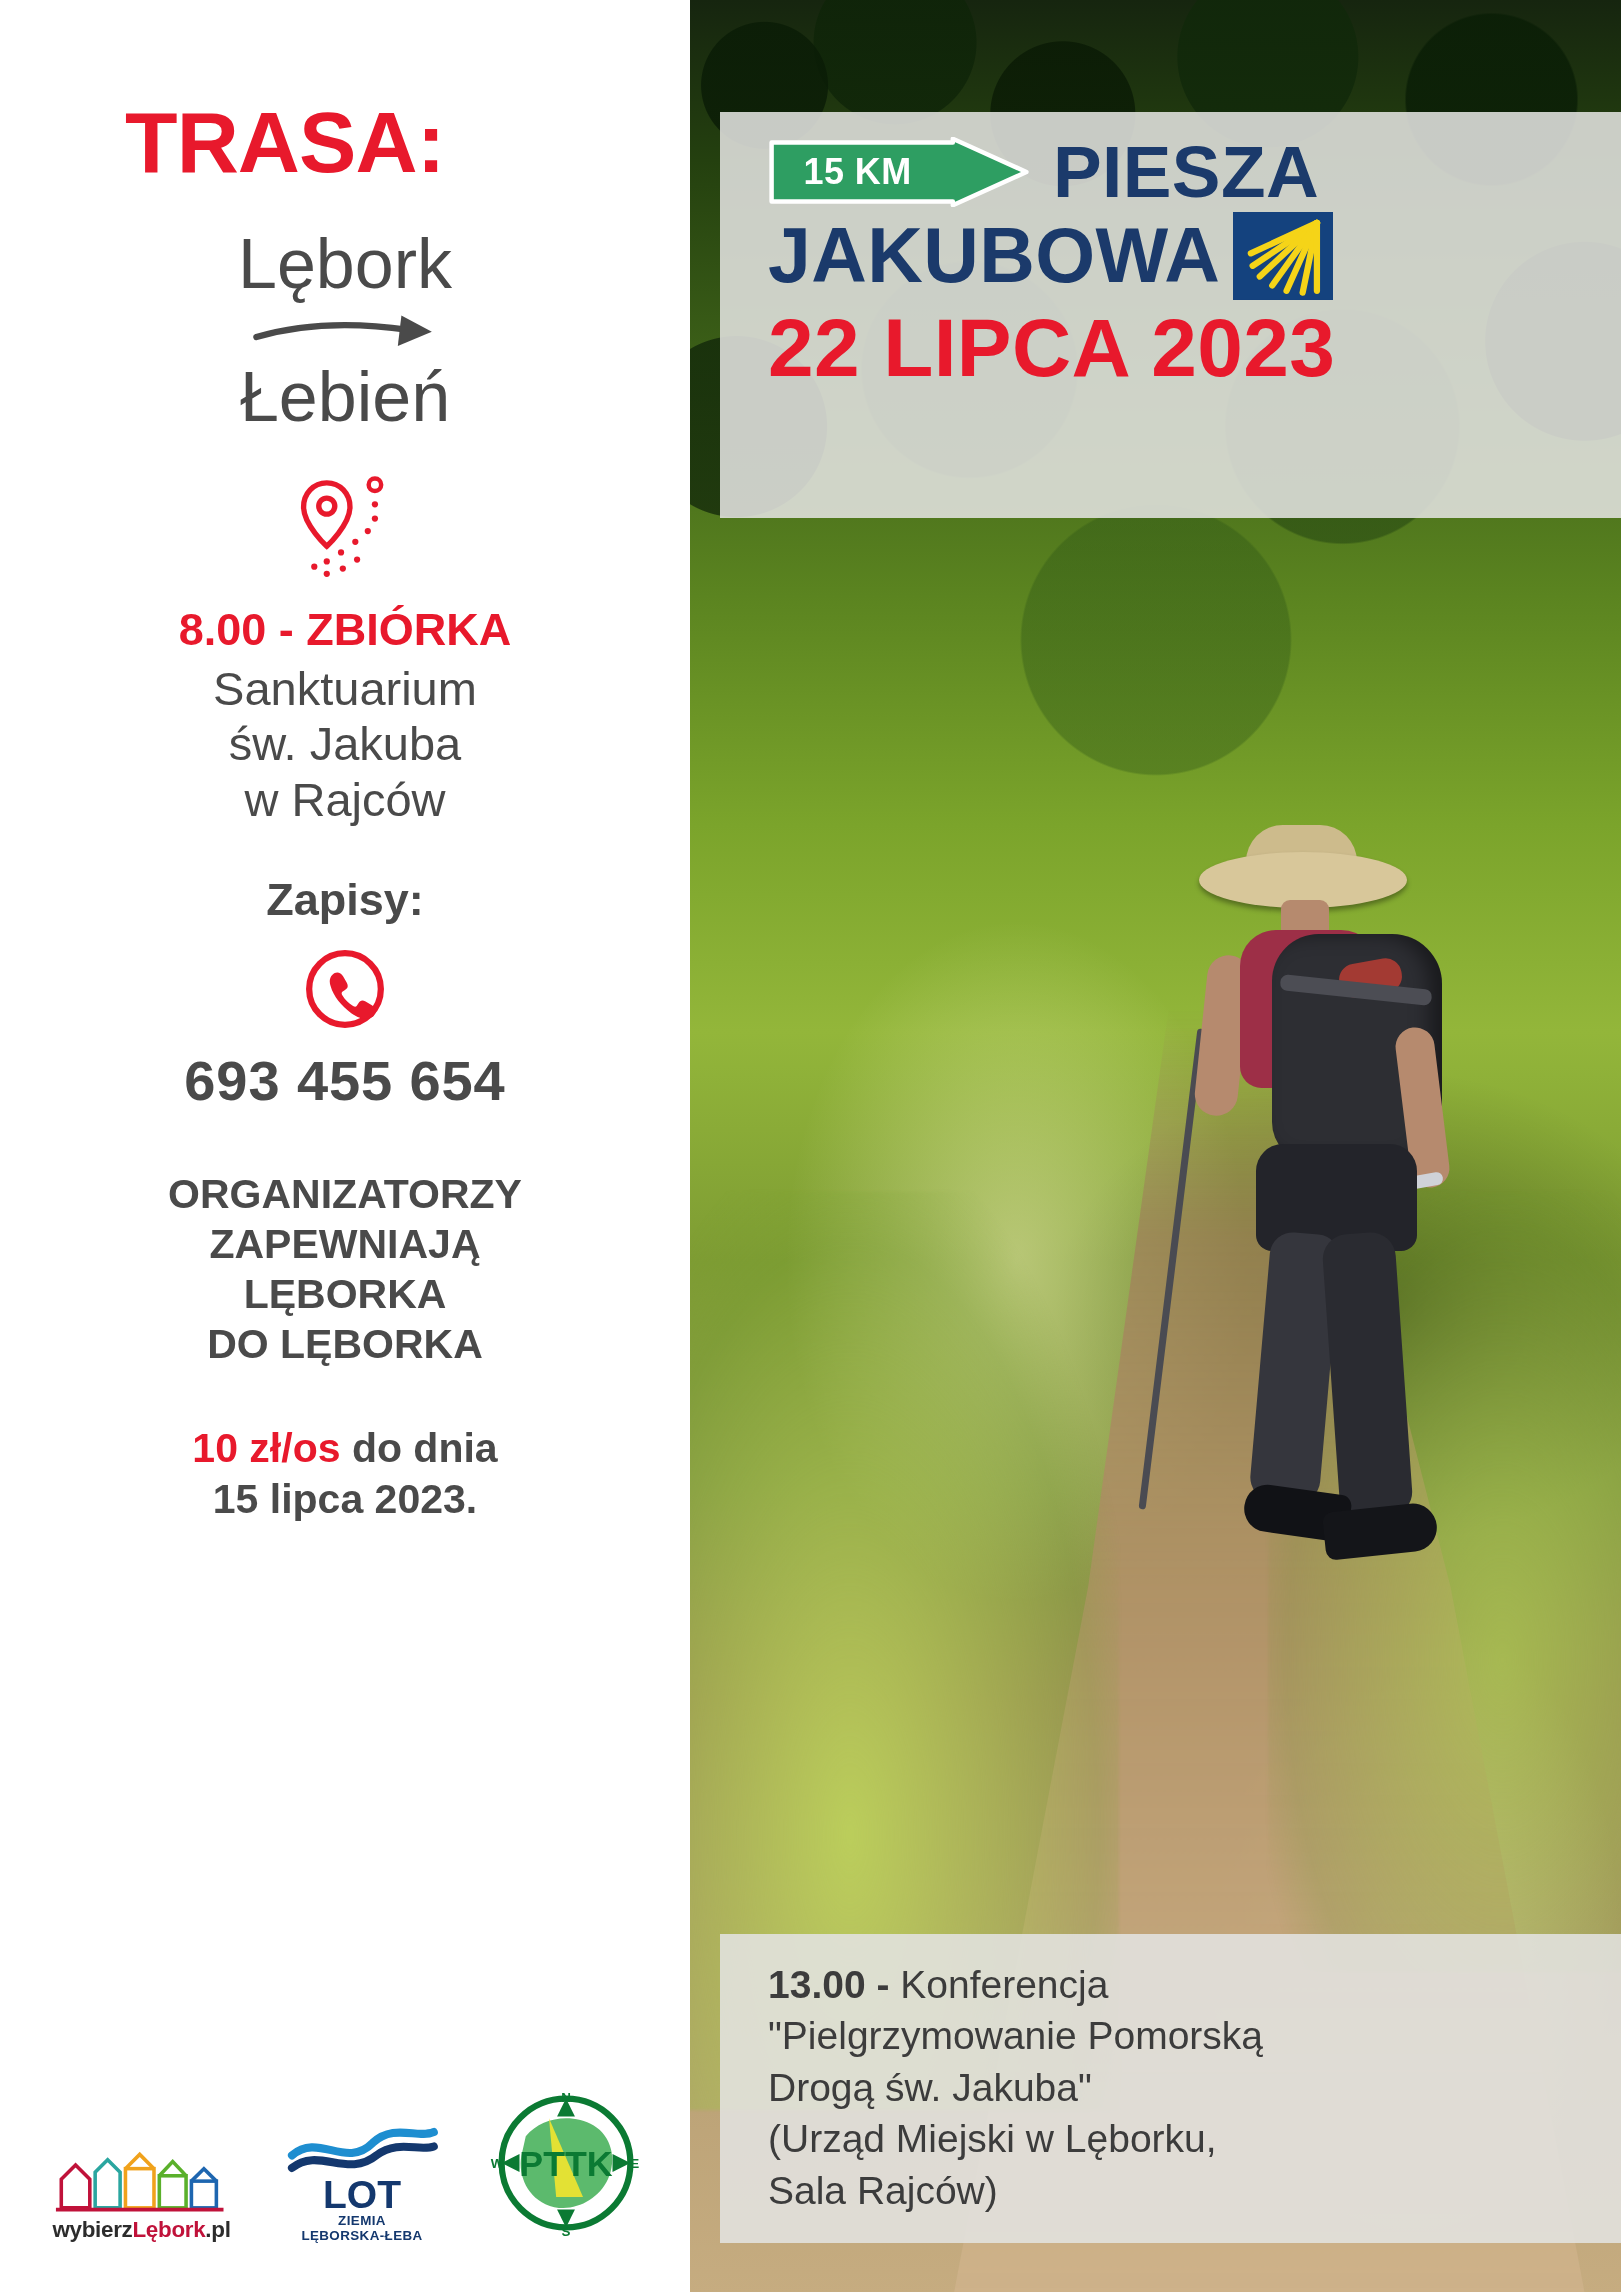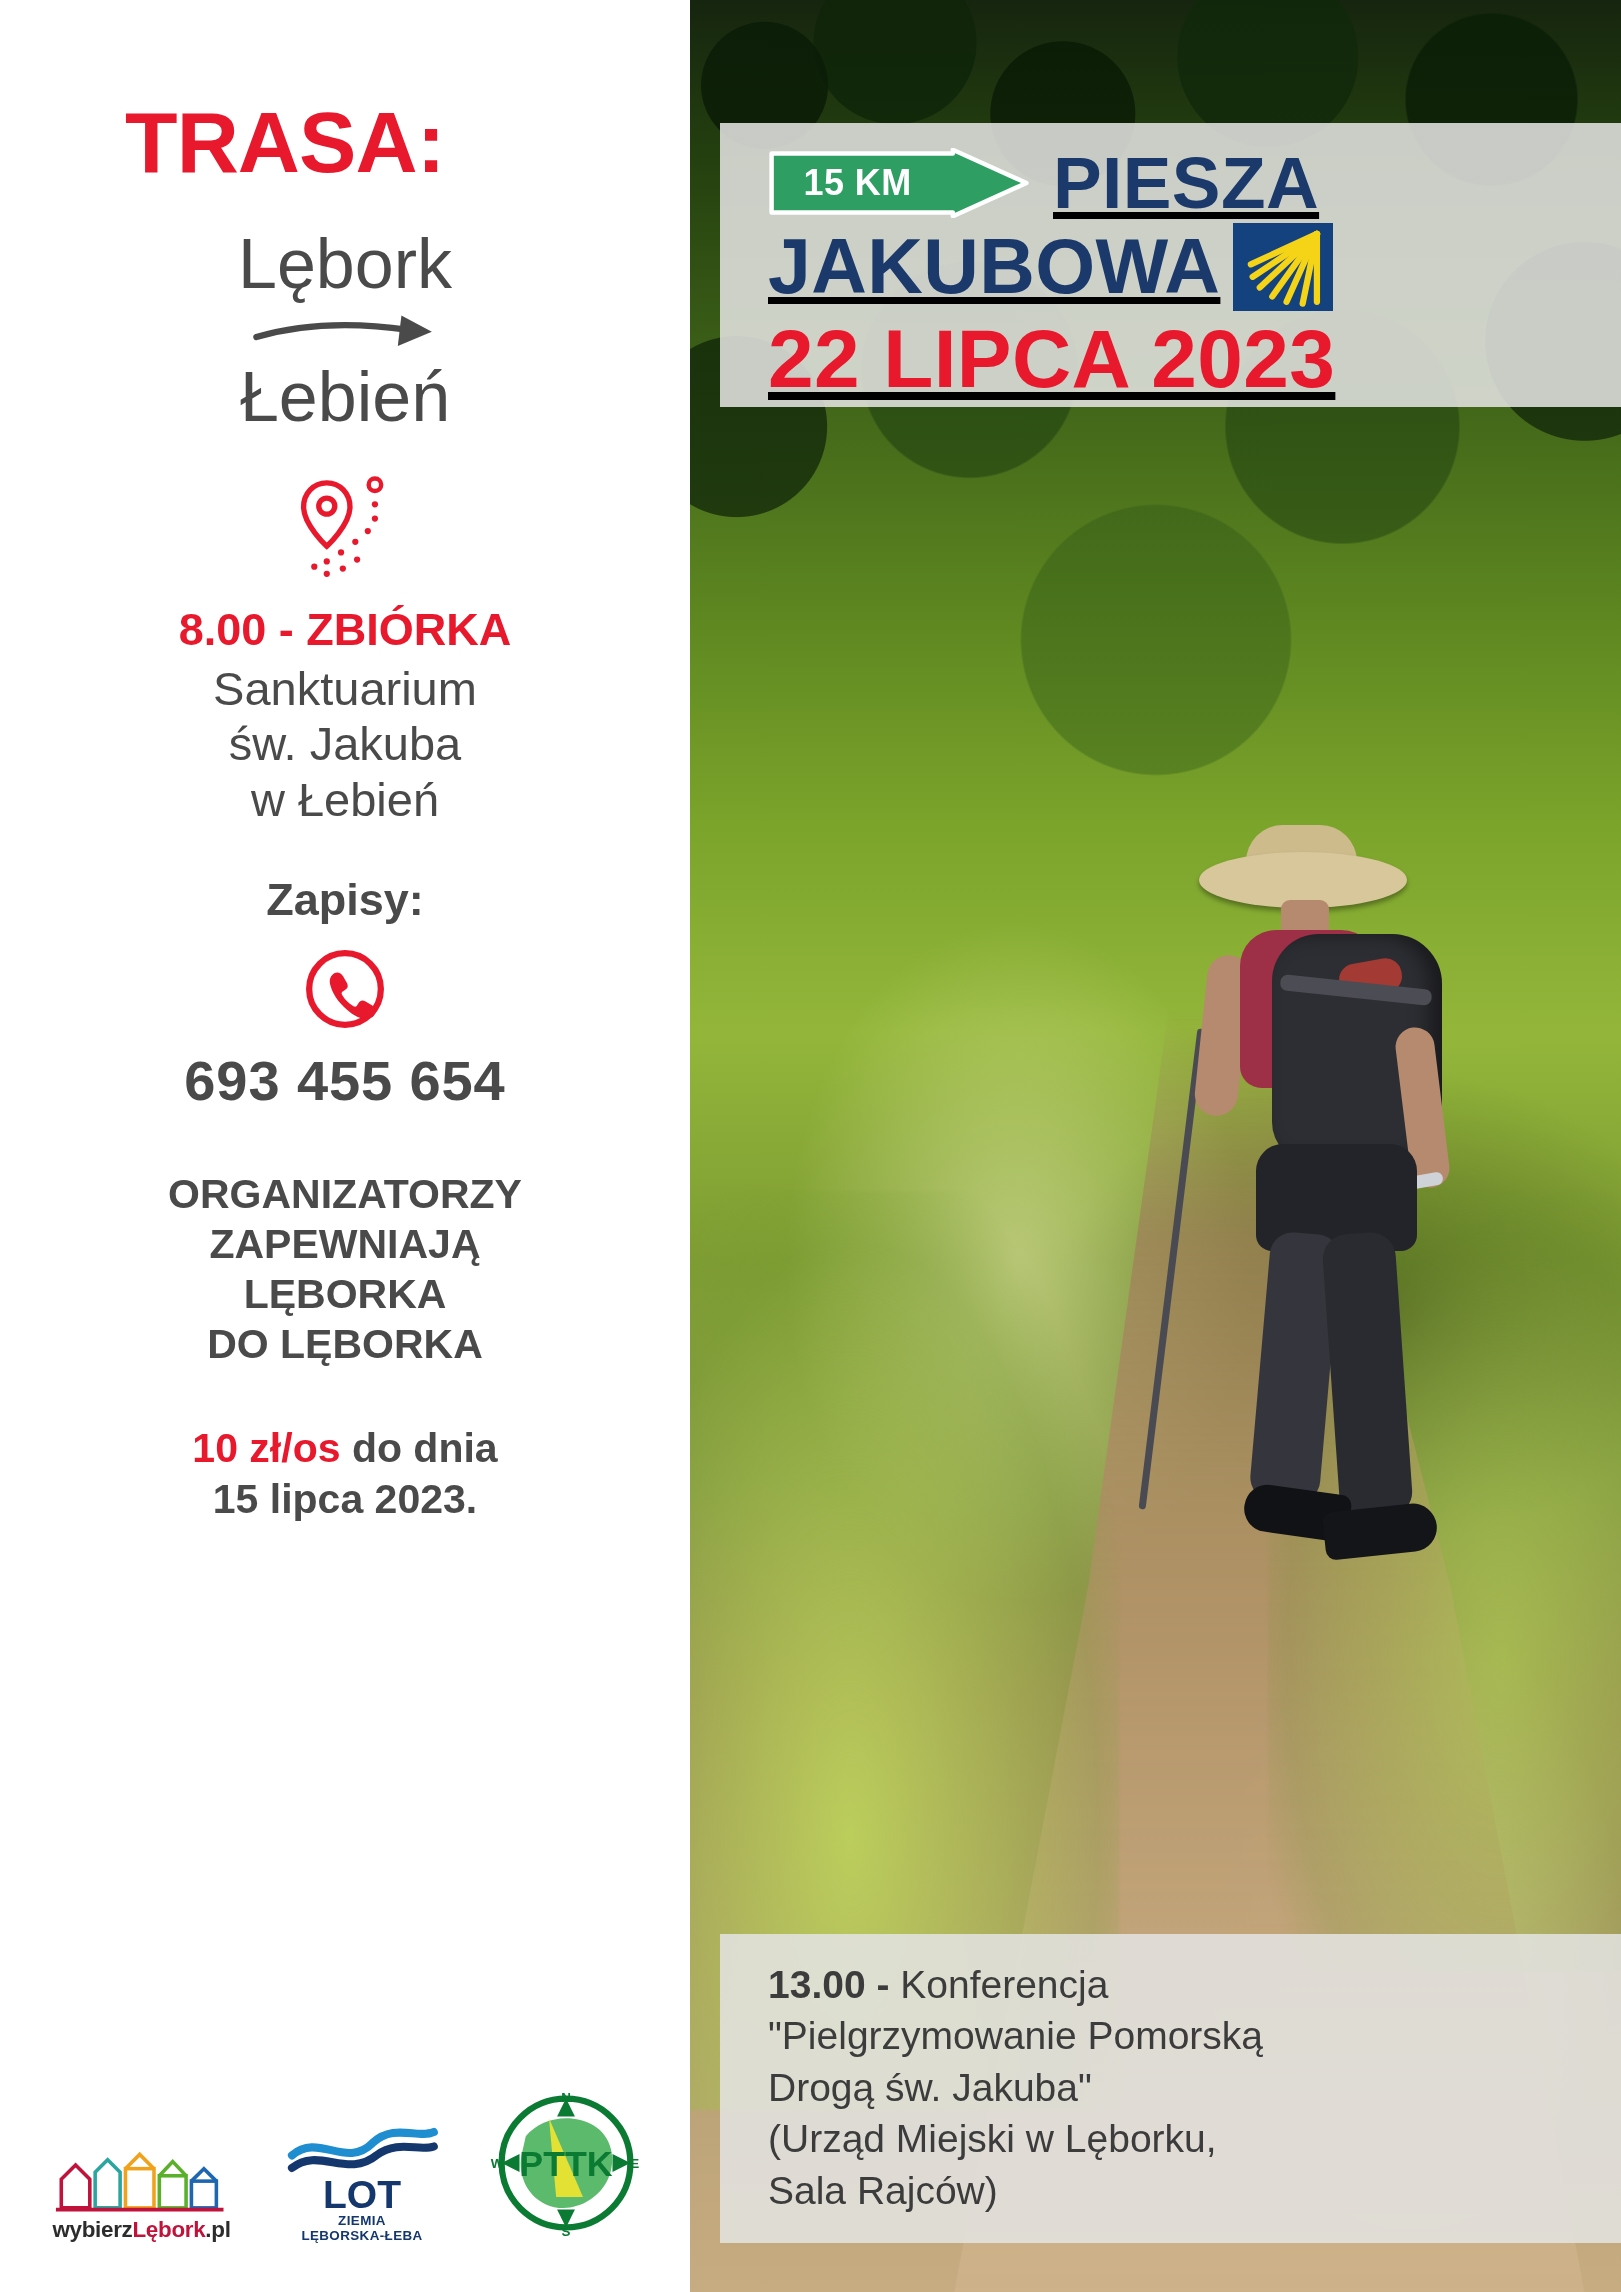--- a/index.html
+++ b/index.html
@@ -363,24 +363,23 @@
     border-radius: 6.3px;
     transform: rotate(-10deg);
   }
 
   
   .header-band {
     position: absolute;
     z-index: 10;
     left: 30px;
     right: 0;
-    top: 123px;
-    height: 284px;
+    top: 112px;
+    height: 406px;
     background: rgba(226, 226, 224, 0.88);
-    text-decoration: underline;
   }
   .header-inner {
     padding: 23px 36px 0 48px;
     box-sizing: border-box;
   }
   .top-row {
     display: flex;
     align-items: center;
     gap: 23px;
   }
@@ -498,21 +497,21 @@
       <circle cx="20" cy="104" r="3.5" fill="#e8192c"></circle>
       <circle cx="34" cy="112" r="3.5" fill="#e8192c"></circle>
       <circle cx="52" cy="106" r="3.5" fill="#e8192c"></circle>
       <circle cx="68" cy="96" r="3.5" fill="#e8192c"></circle>
     </svg>
 
     <div class="zbiorka-line">8.00 - ZBIÓRKA</div>
     <div class="sanct">
       <div>Sanktuarium</div>
       <div>św. Jakuba</div>
-      <div>w Łebień</div>
+      <div>w Rajców</div>
     </div>
 
     <div class="zapisy">Zapisy:</div>
 
     <svg class="phone-icon" width="86" height="86" viewBox="0 0 96 96">
       <circle cx="48" cy="48" r="40" fill="none" stroke="#e8192c" stroke-width="7"></circle>
       <path d="M34 32 c4 -4 9 -3 12 2 l4 7 c2 4 1 6 -2 8 l-3 2 c-1 1 -1 2 0 4 c3 5 7 9 12 12 c2 1 3 1 4 0 l2 -3 c2 -3 4 -4 8 -2 l7 4 c5 3 6 8 2 12 c-6 6 -15 4 -25 -3 c-11 -8 -20 -19 -23 -30 c-2 -6 -1 -10 2 -13 z" fill="#e8192c"></path>
     </svg>
 
     <div class="phone-number">693 455 654</div>

